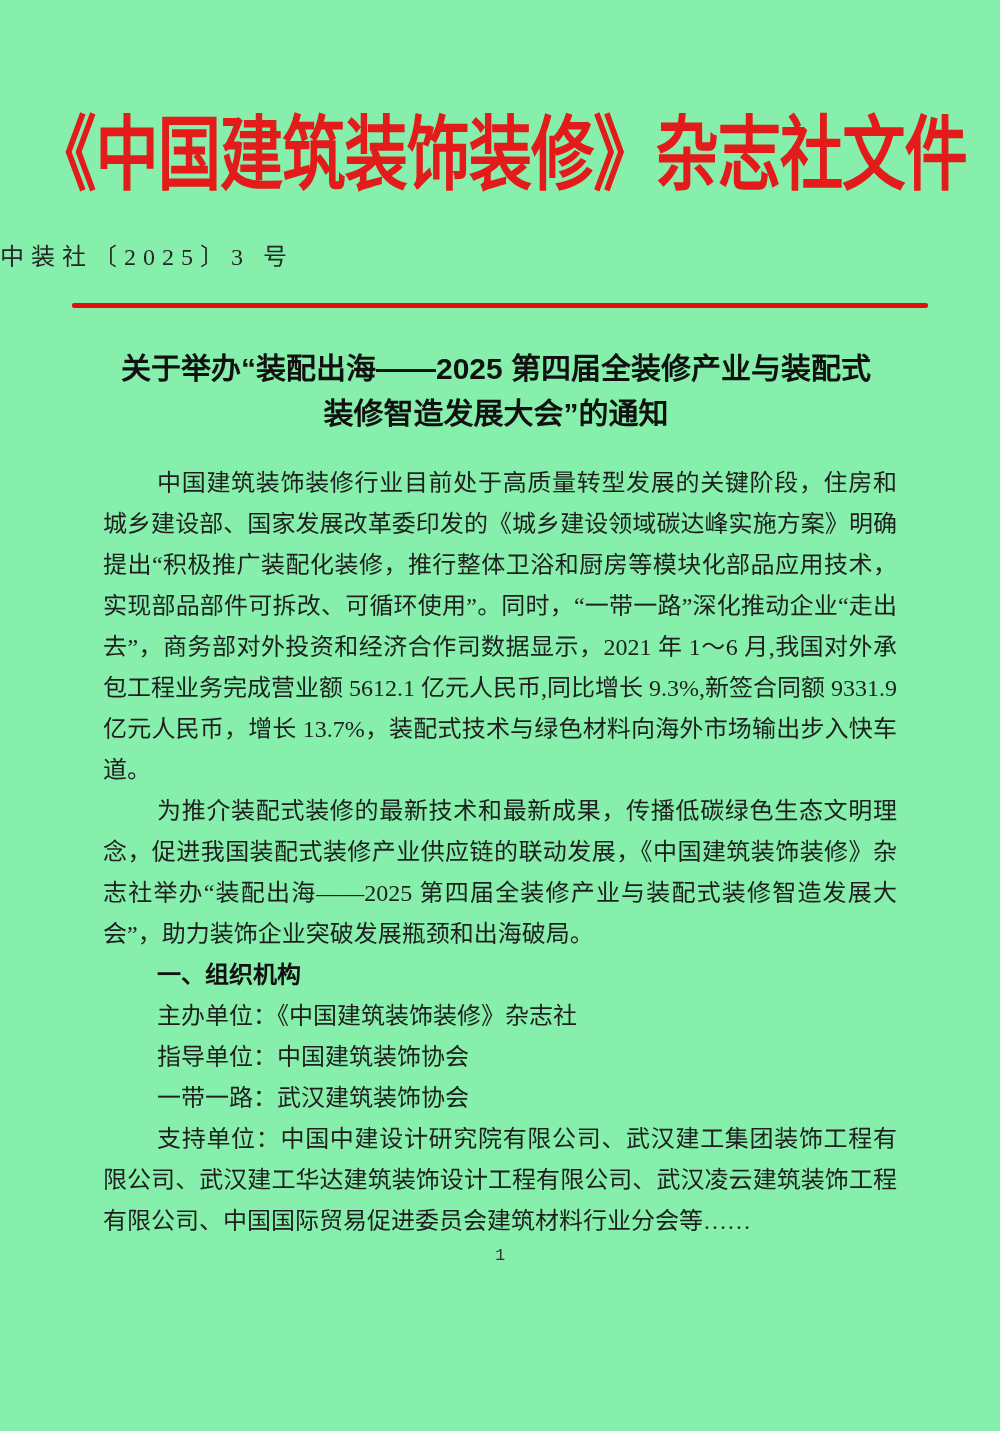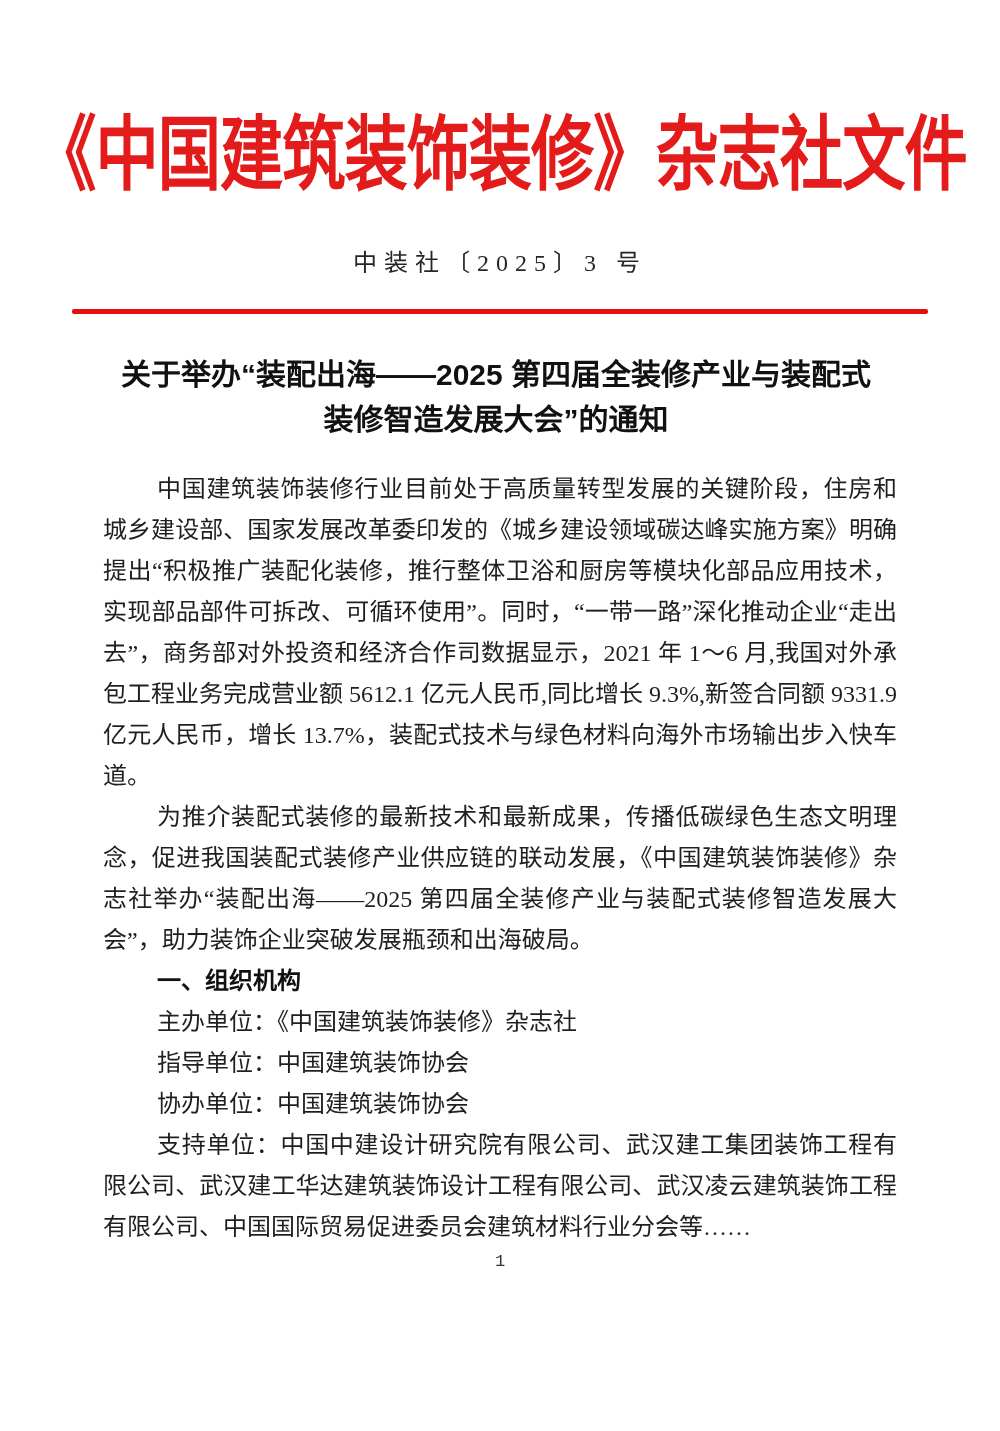--- a/index.html
+++ b/index.html
@@ -5,43 +5,43 @@
   html, body {
     margin: 0;
     padding: 0;
     background: #e9e9e9;
   }
   .page {
     position: relative;
     width: 1000px;
     height: 1431px;
     margin: 0 auto;
-    background: #ffffff;
+    background: #86efac;
     overflow: hidden;
     font-family: "Liberation Serif", "DejaVu Serif", serif;
     color: #1f1f1f;
   }
   
   .org-banner {
     margin-top: 92px;
     text-align: center;
     font-family: "Liberation Serif", "DejaVu Serif", serif;
     font-weight: 700;
     font-size: 62px;
     line-height: 126px;
     letter-spacing: -1px;
     color: #e31b1b;
     transform: scale(1.02, 1.32);
     transform-origin: 50% 50%;
     white-space: nowrap;
   }
   
   .doc-number {
-    margin-top: 30px;
-    text-align: center;
+    margin-top: 24px;
+    text-align: left;
     font-size: 24px;
     line-height: 30px;
     letter-spacing: 7px;
     color: #262626;
   }
   
   .red-rule {
     width: 856px;
     height: 5px;
     margin: 31px auto 0 auto;
@@ -113,20 +113,20 @@
     <p class="indent">中国建筑装饰装修行业目前处于高质量转型发展的关键阶段，住房和城乡建设部、国家发展改革委印发的《城乡建设领域碳达峰实施方案》明确提出“积极推广装配化装修，推行整体卫浴和厨房等模块化部品应用技术，实现部品部件可拆改、可循环使用”。同时，“一带一路”深化推动企业“走出去”，商务部对外投资和经济合作司数据显示，2021 年 1～6 月,我国对外承包工程业务完成营业额 5612.1 亿元人民币,同比增长 9.3%,新签合同额 9331.9 亿元人民币，增长 13.7%，装配式技术与绿色材料向海外市场输出步入快车道。</p>
 
     <p class="indent">为推介装配式装修的最新技术和最新成果，传播低碳绿色生态文明理念，促进我国装配式装修产业供应链的联动发展，《中国建筑装饰装修》杂志社举办“装配出海——2025 第四届全装修产业与装配式装修智造发展大会”，助力装饰企业突破发展瓶颈和出海破局。</p>
 
     <p class="section-heading">一、组织机构</p>
 
     <p class="org-line">主办单位：《中国建筑装饰装修》杂志社</p>
 
     <p class="org-line">指导单位：中国建筑装饰协会</p>
 
-    <p class="org-line">协办单位：中国建筑装饰协会</p>
+    <p class="org-line">一带一路：武汉建筑装饰协会</p>
 
     <p class="indent">支持单位：中国中建设计研究院有限公司、武汉建工集团装饰工程有限公司、武汉建工华达建筑装饰设计工程有限公司、武汉凌云建筑装饰工程有限公司、中国国际贸易促进委员会建筑材料行业分会等……</p>
   </div>
 
   <div class="page-number">1</div>
 
 </div>
 
 </body></html>

